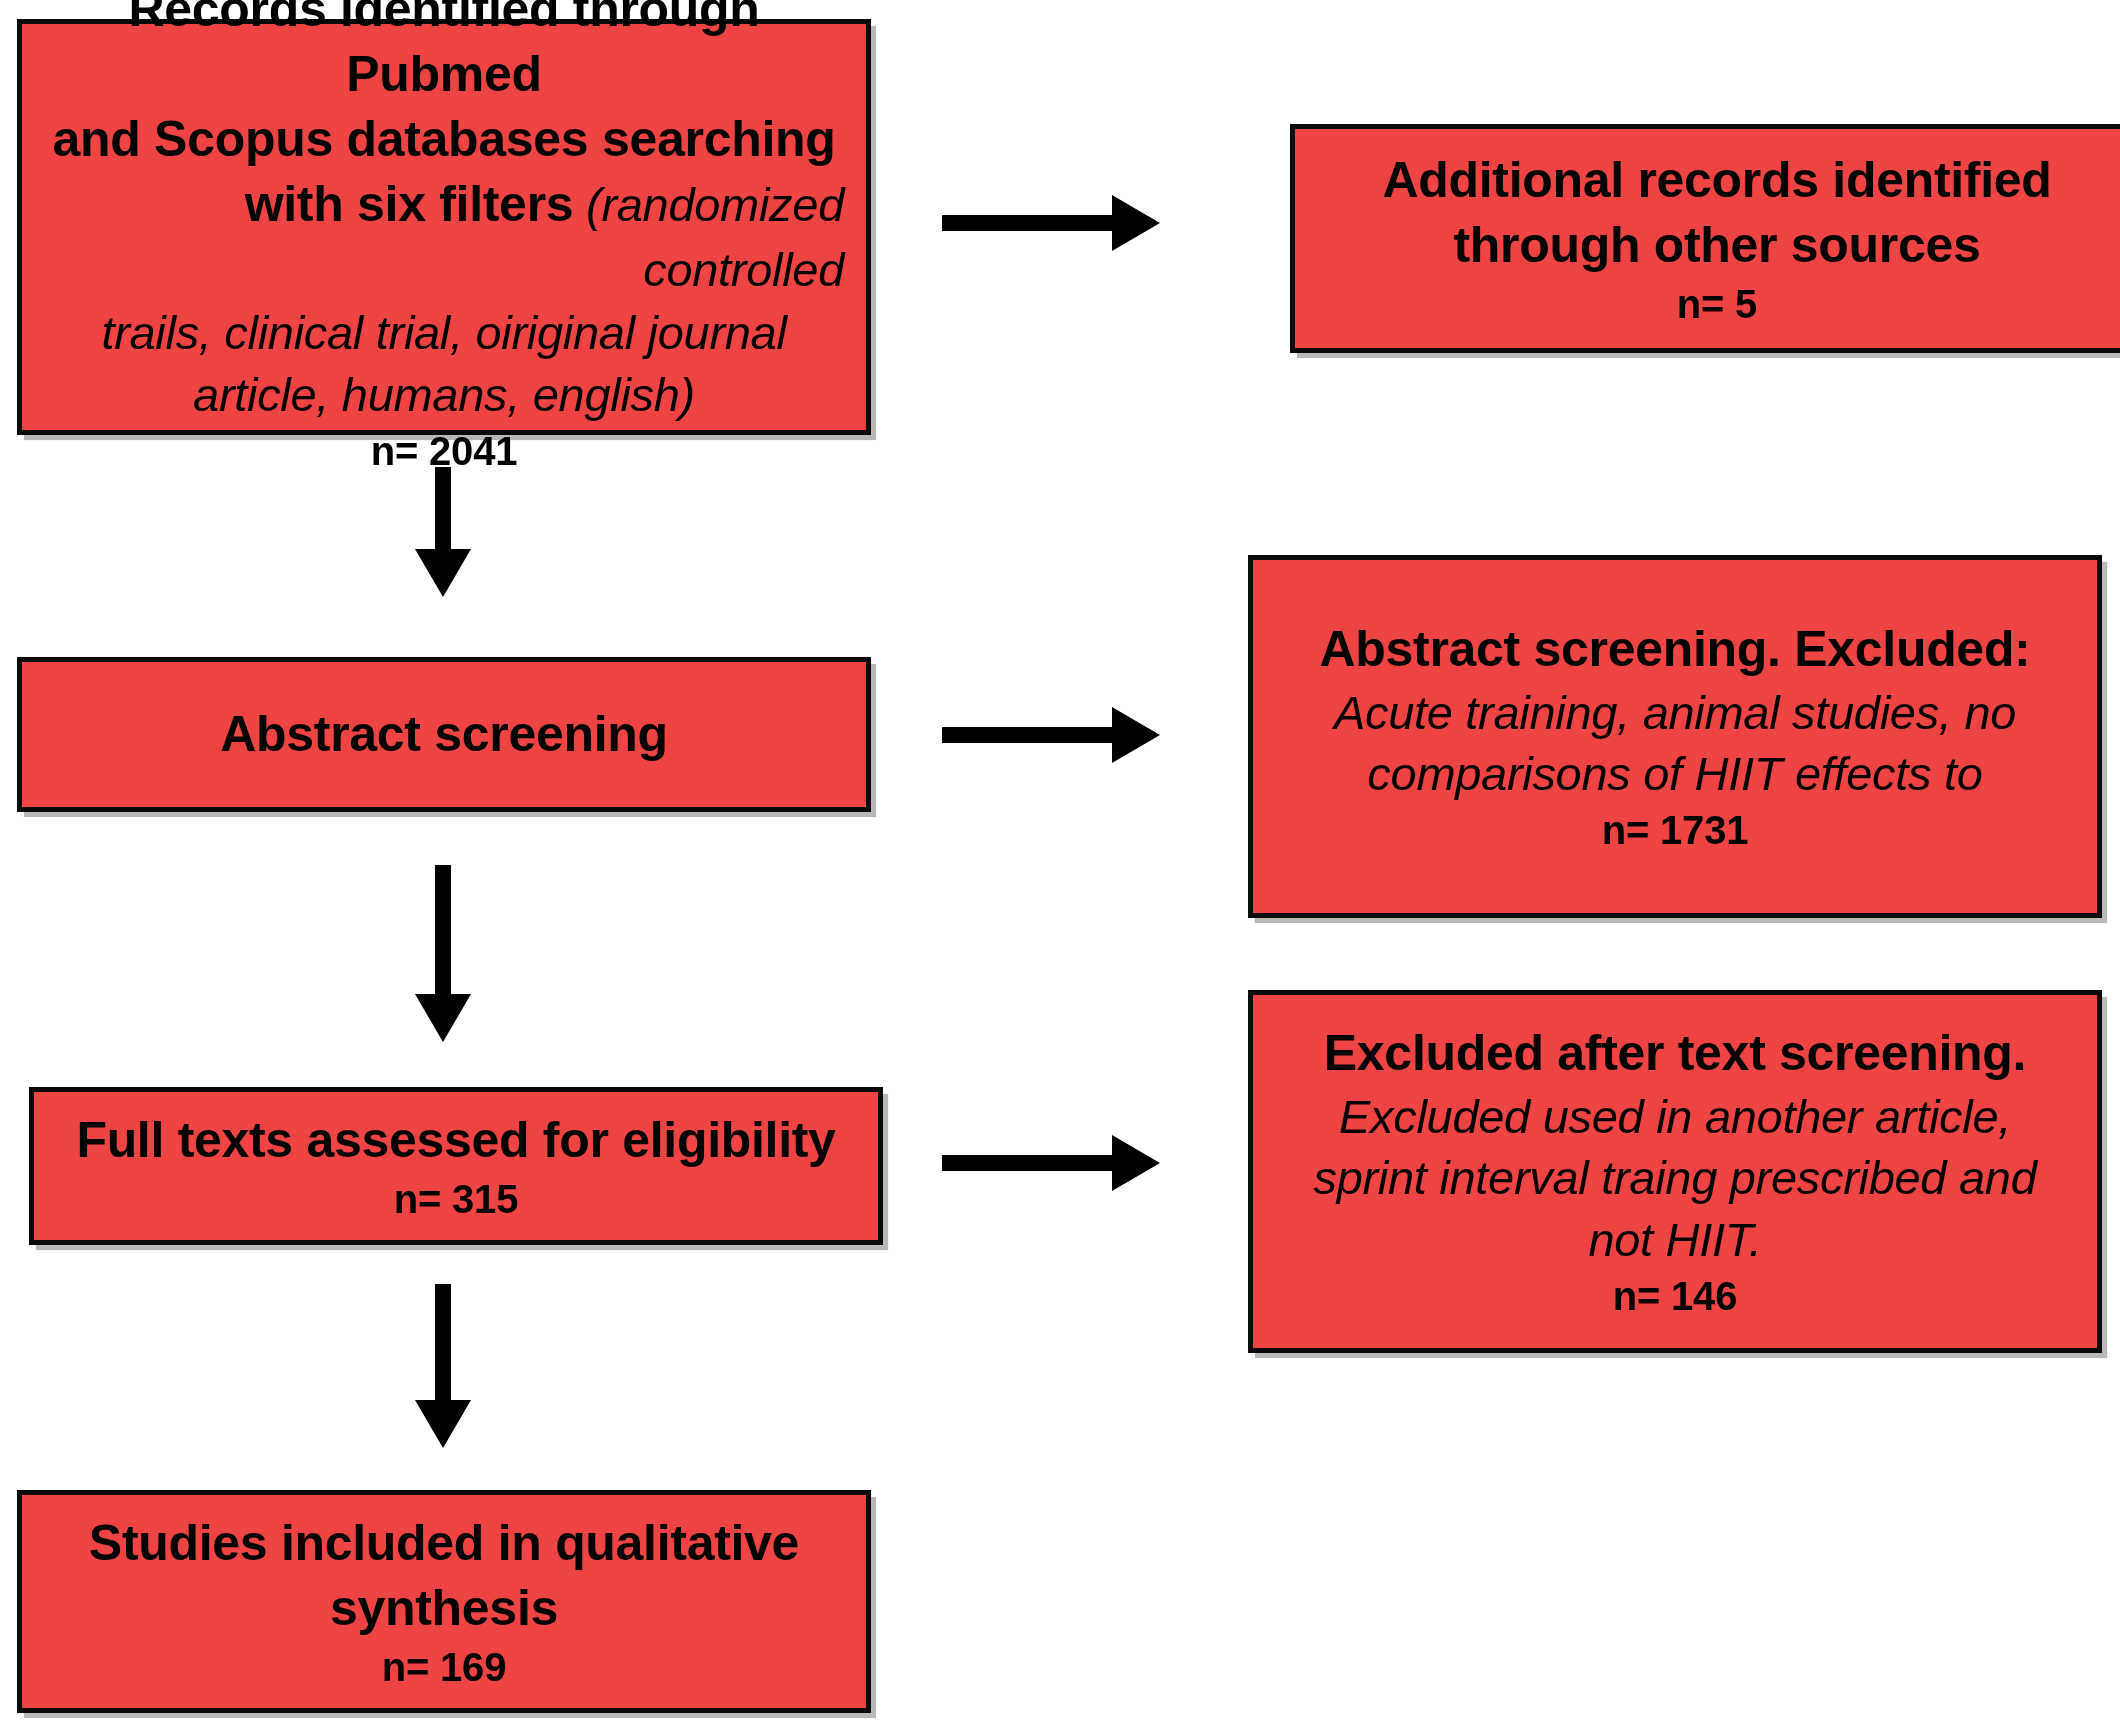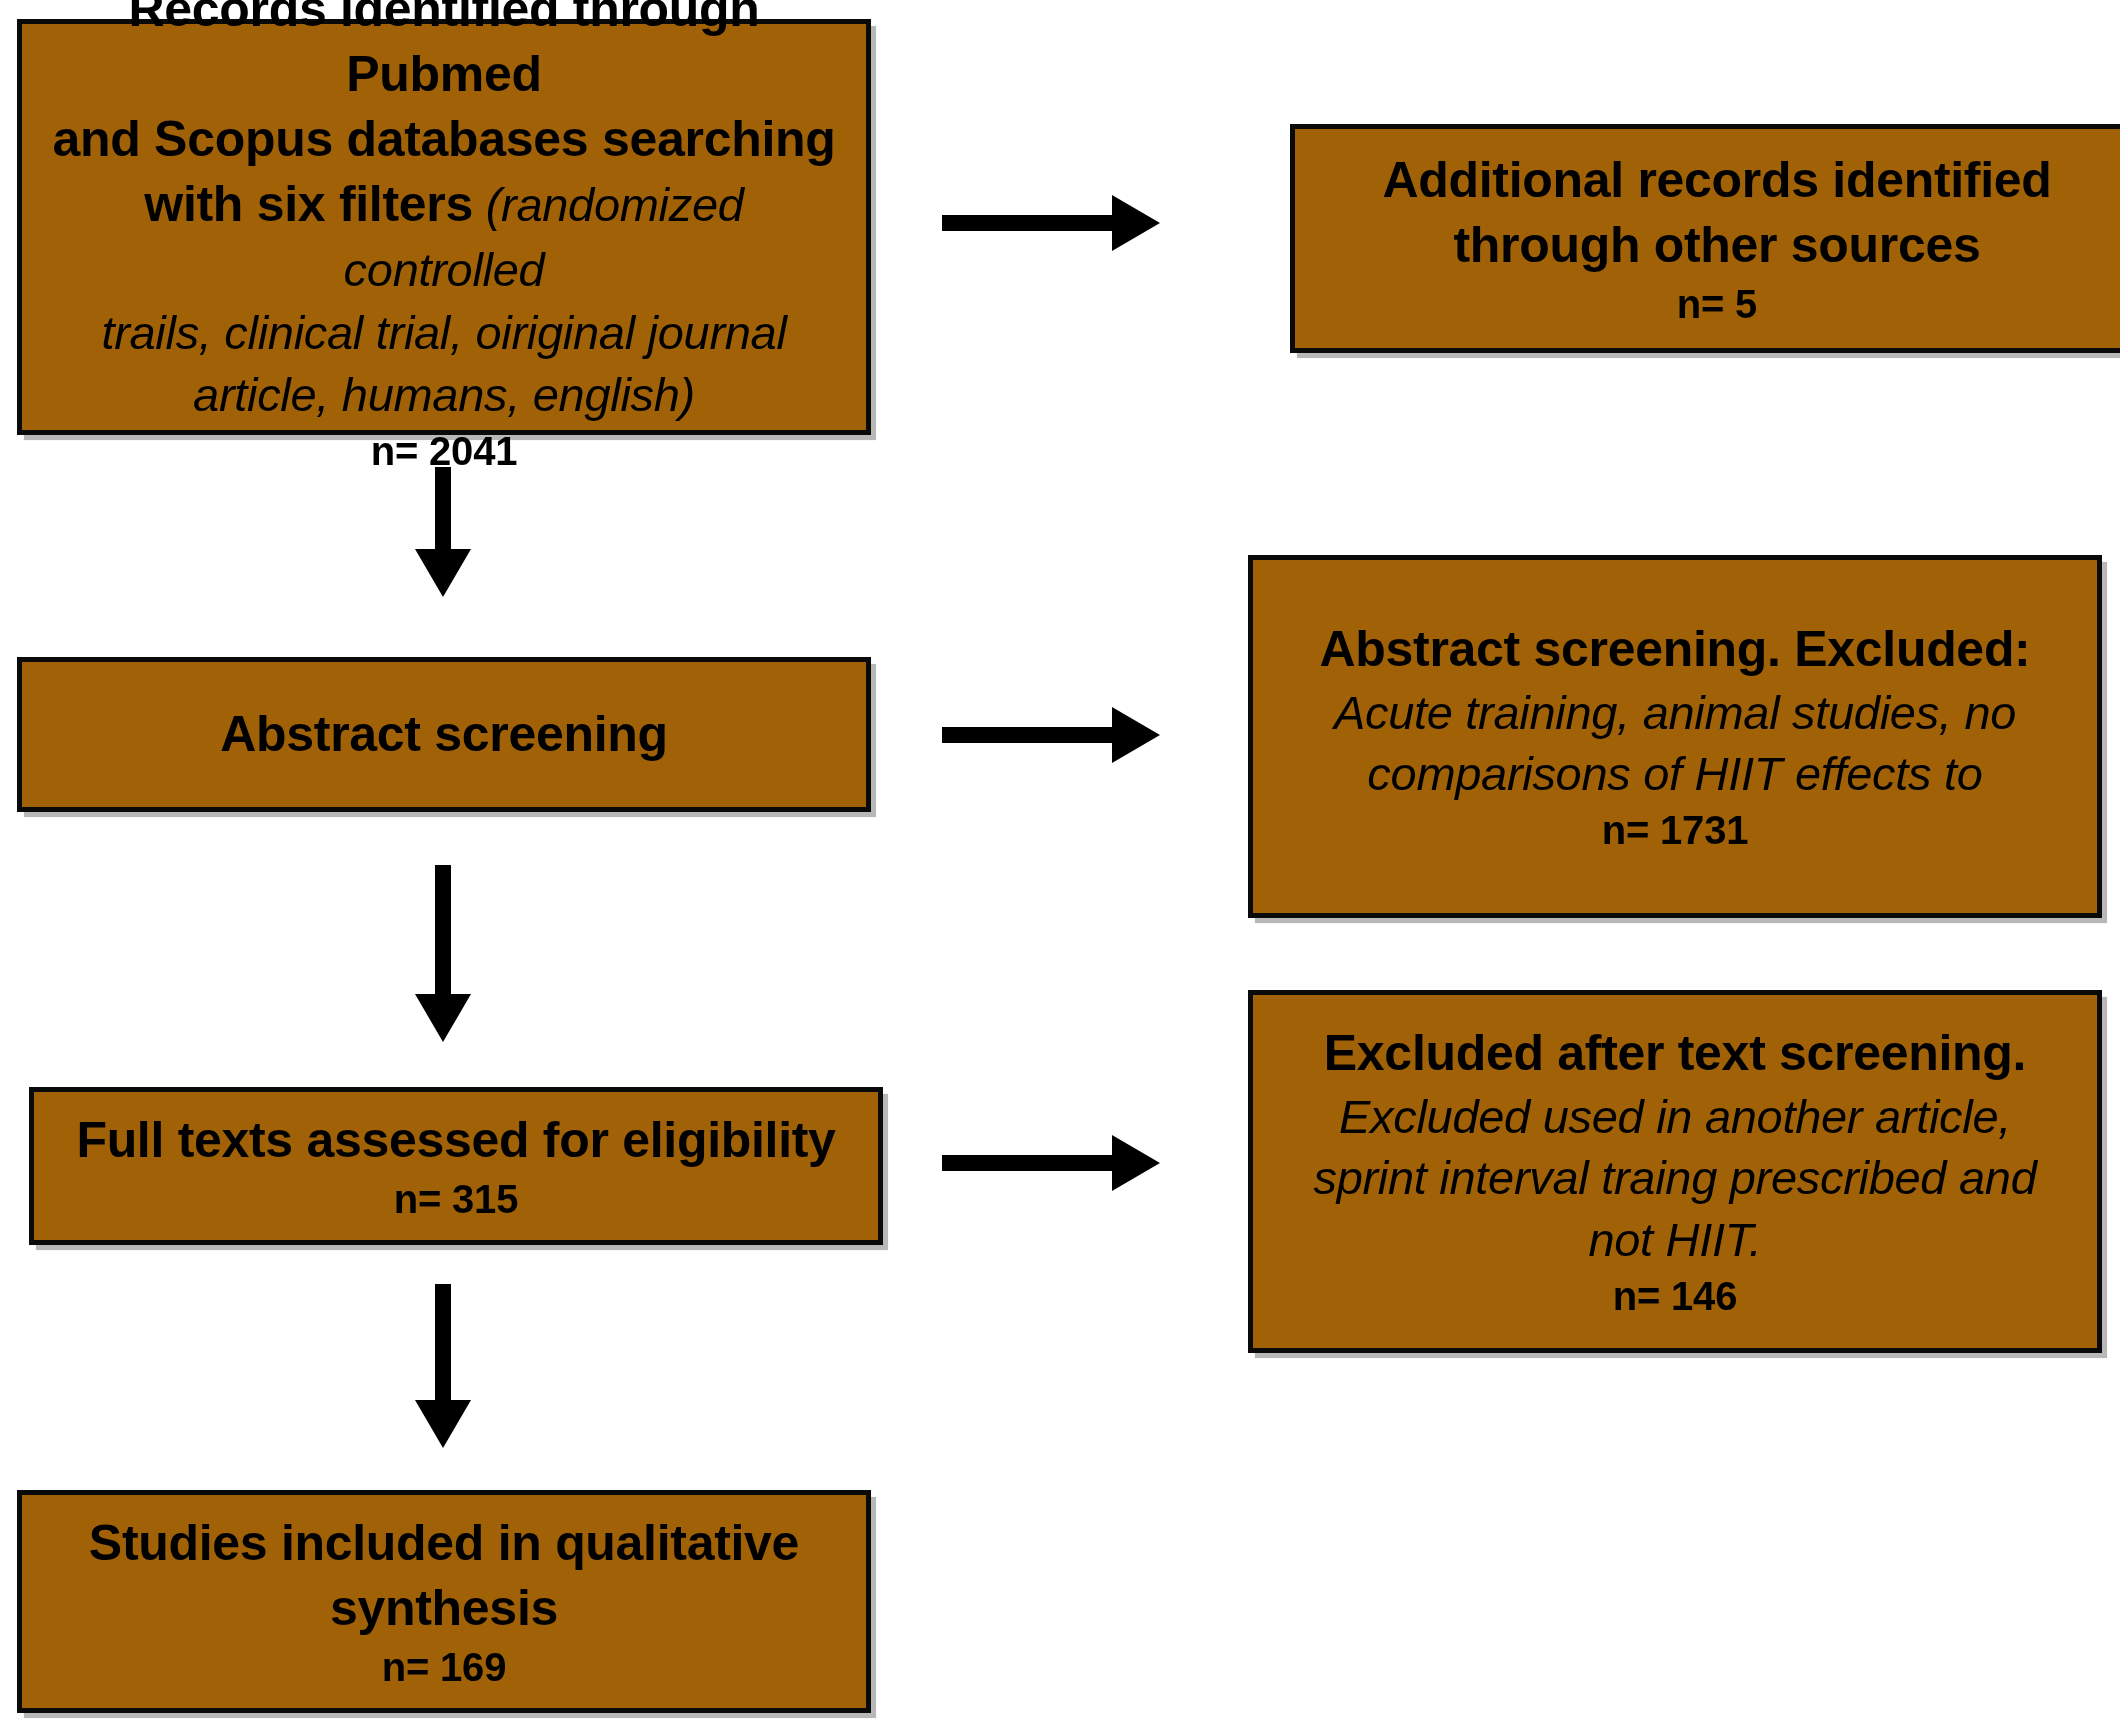--- a/index.html
+++ b/index.html
@@ -12,21 +12,21 @@
     width: 2121px;
     height: 1735px;
     background: #ffffff;
     font-family: "Liberation Sans", sans-serif;
     overflow: hidden;
   }
   .flowbox {
     position: absolute;
     box-sizing: border-box;
     border: 5.1px solid #0a0a0a;
-    background: #a16207;
+    background: #ef4444;
     display: flex;
     flex-direction: column;
     align-items: center;
     justify-content: center;
     text-align: center;
     color: #000000;
     box-shadow: 6px 6px 0 -0.9px rgba(0,0,0,0.28);
   }
   .flowbox .inner {
     width: 100%;
@@ -50,20 +50,21 @@
   }
   .count {
     font-weight: bold;
     font-size: 40px;
     letter-spacing: -0.2px;
   }
   .mixed {
     font-size: 50px;
     font-weight: bold;
     letter-spacing: -0.3px;
+    text-align: right;
   }
   .mixed .it {
     font-style: italic;
     font-weight: normal;
     font-size: 47px;
   }
 
   
   #box-identified   { left: 17px;   top: 19px;   width: 854px;  height: 416px; }
   #box-additional   { left: 1248px; top: 124px;  width: 854px;  height: 229px; margin-left: 42px; }

